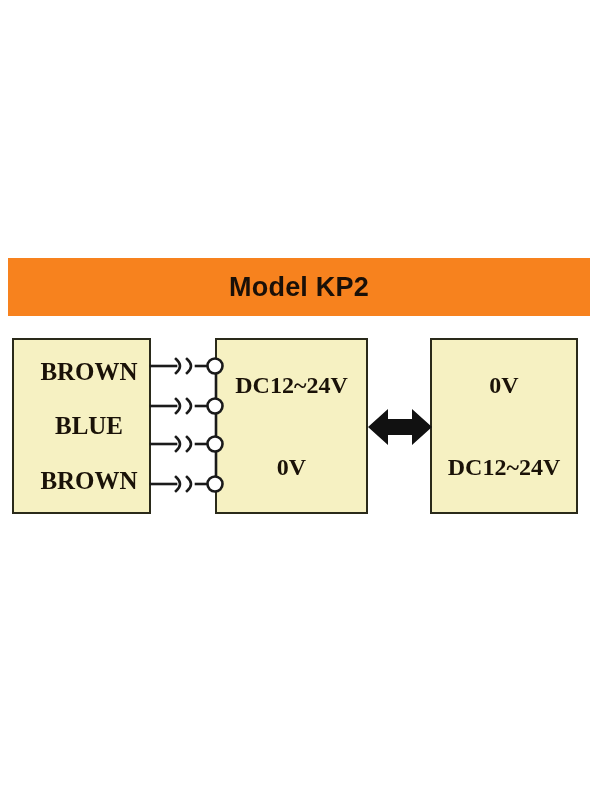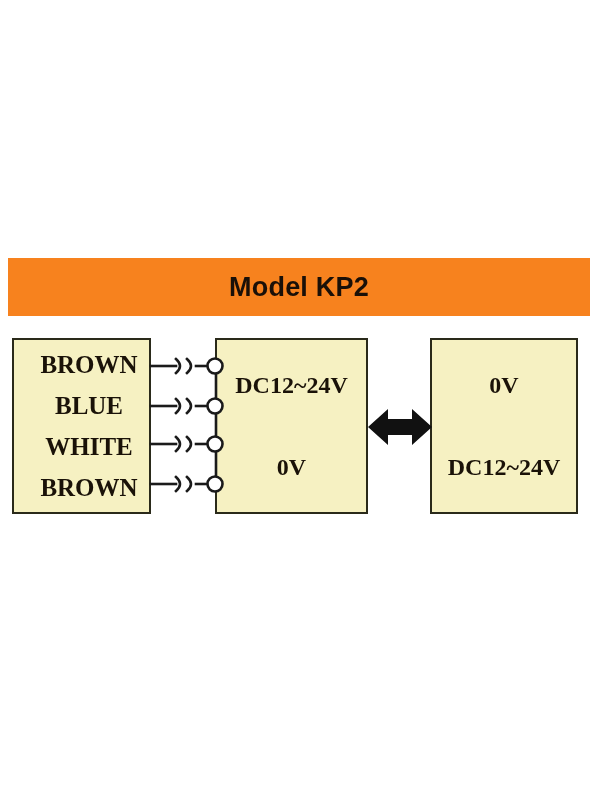--- a/index.html
+++ b/index.html
@@ -97,21 +97,20 @@
 
 <div id="diagram">
 
   <div class="title-band">
     <span class="title-text">Model KP2</span>
   </div>
 
   <div class="sbox" id="box-wires">
     <div class="srow">BROWN</div>
     <div class="srow">BLUE</div>
-    <div class="srow">WHITE</div>
     <div class="srow">BROWN</div>
   </div>
 
   <div class="sbox" id="box-npn">
     <div class="srow">DC12~24V</div>
     <div class="srow">0V</div>
   </div>
 
   <div class="sbox" id="box-pnp">
     <div class="srow">0V</div>

